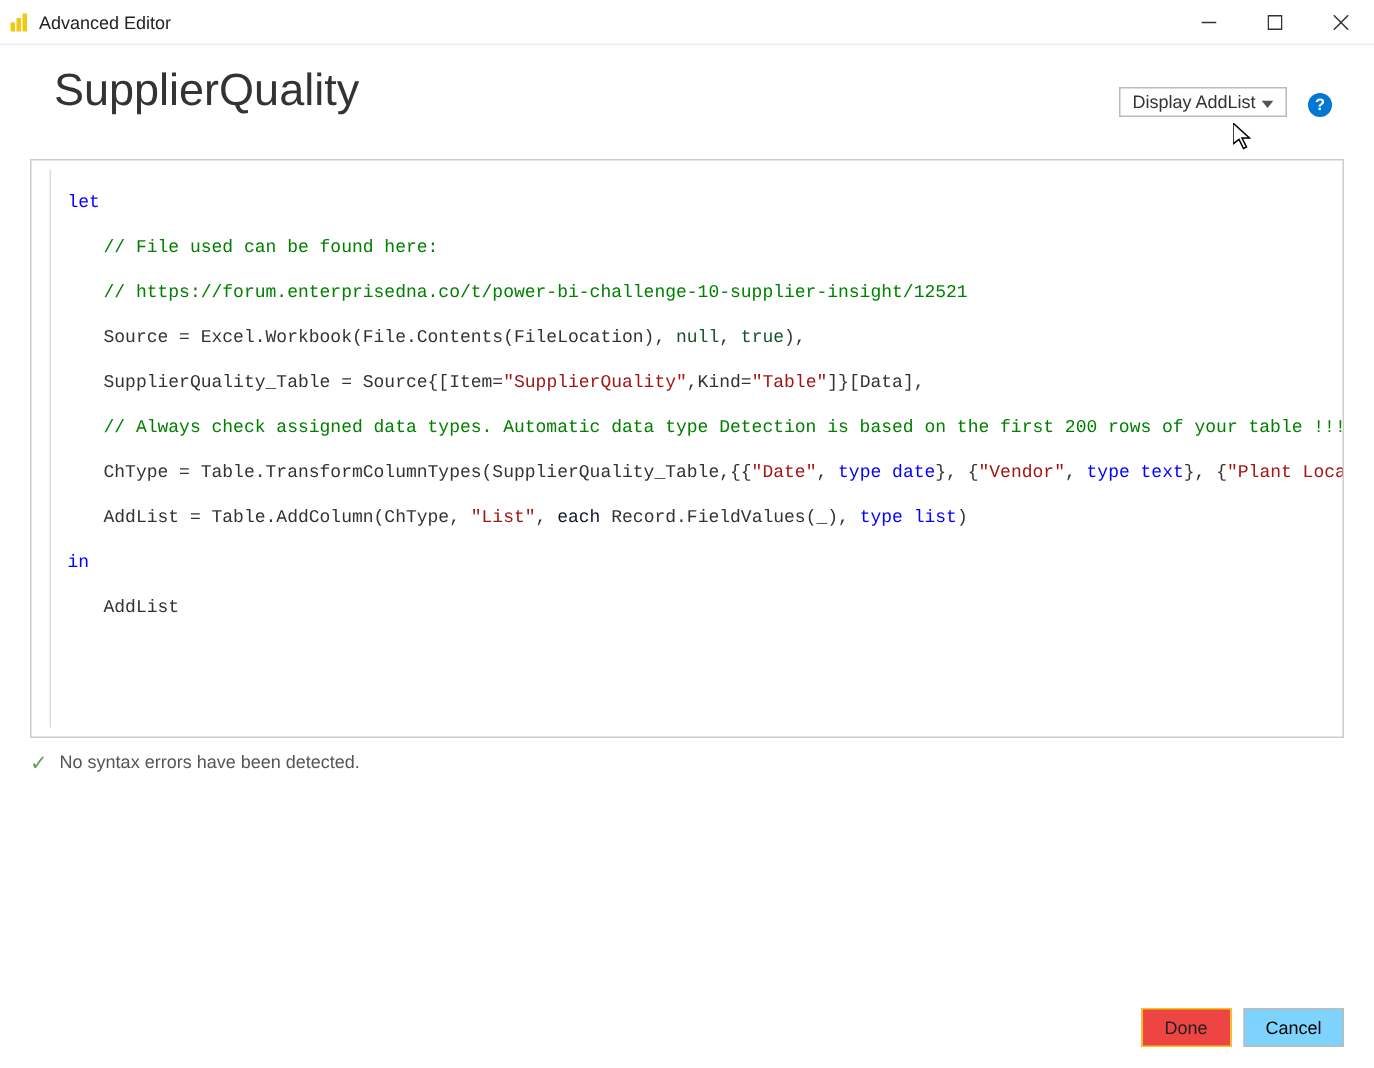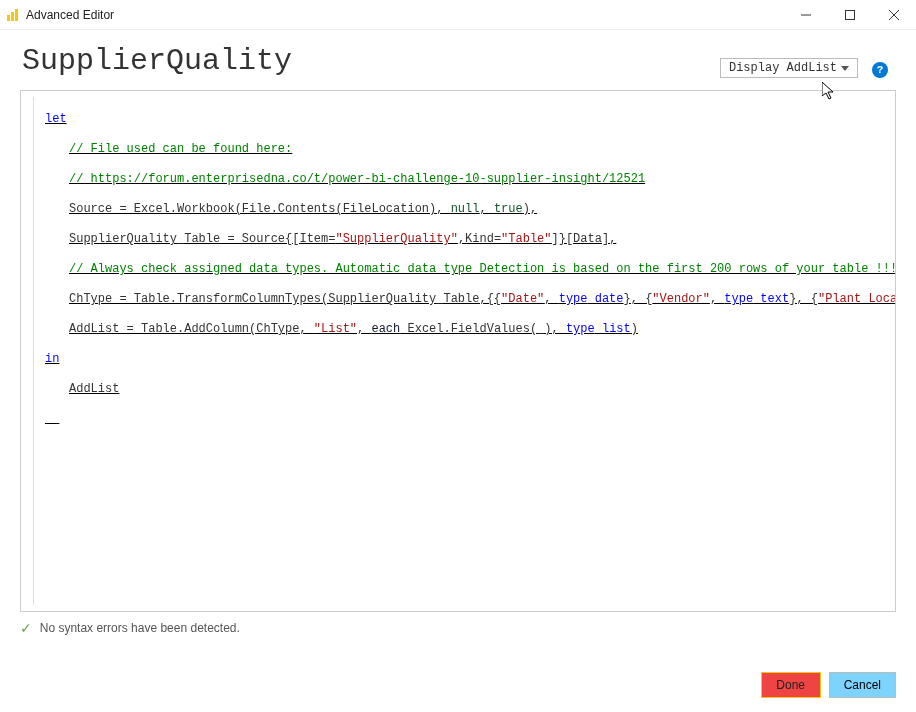--- a/index.html
+++ b/index.html
@@ -37,22 +37,21 @@
       height: 30px;
       display: flex;
       align-items: center;
       justify-content: center;
       color: #333;
       font-size: 13px;
     }
     .header-row {
       display: flex;
       align-items: flex-end;
-      padding: 14px 20px 6px 22px;
-      font-family: Liberation Mono, monospace;
+      padding: 14px 20px 6px 36px;
     }
     .page-title {
       font-size: 30px;
       font-weight: 300;
       color: #333;
       flex: 1;
     }
     .display-options {
       border: 1px solid #bbb;
       padding: 2px 8px;
@@ -71,26 +70,25 @@
       background: #0078d4;
       color: #fff;
       display: flex;
       align-items: center;
       justify-content: center;
       font-size: 11px;
       font-weight: bold;
       margin-right: 8px;
     }
     .editor-container {
-      margin: 6px 20px 0 20px;
+      margin: 22px 20px 0 20px;
       border: 1px solid #ccc;
-      height: 522px;
+      height: 386px;
       position: relative;
       overflow: hidden;
-      text-decoration: underline;
     }
     .code-area {
       padding: 6px 0 6px 24px;
       font-family: Consolas, "Courier New", monospace;
       font-size: 12px;
       line-height: 15px;
       white-space: pre;
       color: #333;
       overflow: hidden;
     }
@@ -200,21 +198,21 @@
 <div class="editor-container">
   <div class="line-bar"></div>
   <div class="code-area">
 <div><span class="k-let">let</span></div>
 <div class="indent2"><span class="comment">// File used can be found here:</span></div>
 <div class="indent2"><span class="comment">// https://forum.enterprisedna.co/t/power-bi-challenge-10-supplier-insight/12521</span></div>
 <div class="indent2"><span>Source = Excel.Workbook(File.Contents(FileLocation), </span><span class="kw-null">null</span><span>, </span><span class="kw-true">true</span><span>),</span></div>
 <div class="indent2"><span>SupplierQuality_Table = Source{[Item=</span><span class="str">"SupplierQuality"</span><span>,Kind=</span><span class="str">"Table"</span><span>]}[Data],</span></div>
 <div class="indent2"><span class="comment">// Always check assigned data types. Automatic data type Detection is based on the first 200 rows of your table !!!</span></div>
 <div class="indent2"><span>ChType = Table.TransformColumnTypes(SupplierQuality_Table,{{</span><span class="str">"Date"</span><span>, </span><span class="kw-type">type</span><span class="ident"> date</span><span>}, {</span><span class="str">"Vendor"</span><span>, </span><span class="kw-type">type</span><span class="ident"> text</span><span>}, {</span><span class="str">"Plant Location"</span></div>
-<div class="indent2"><span>AddList = Table.AddColumn(ChType, </span><span class="str">"List"</span><span>, </span><span class="k-each">each</span><span> Excel.FieldValues(_), </span><span class="kw-type">type</span><span class="ident"> list</span><span>)</span></div>
+<div class="indent2"><span>AddList = Table.AddColumn(ChType, </span><span class="str">"List"</span><span>, </span><span class="k-each">each</span><span> Record.FieldValues(_), </span><span class="kw-type">type</span><span class="ident"> list</span><span>)</span></div>
 <div><span class="k-in">in</span></div>
 <div class="indent2"><span>AddList</span></div>
   </div>
 </div>
 
 <div class="status-row">
   <span class="check-icon">✓</span>
   <span>No syntax errors have been detected.</span>
 </div>
 

